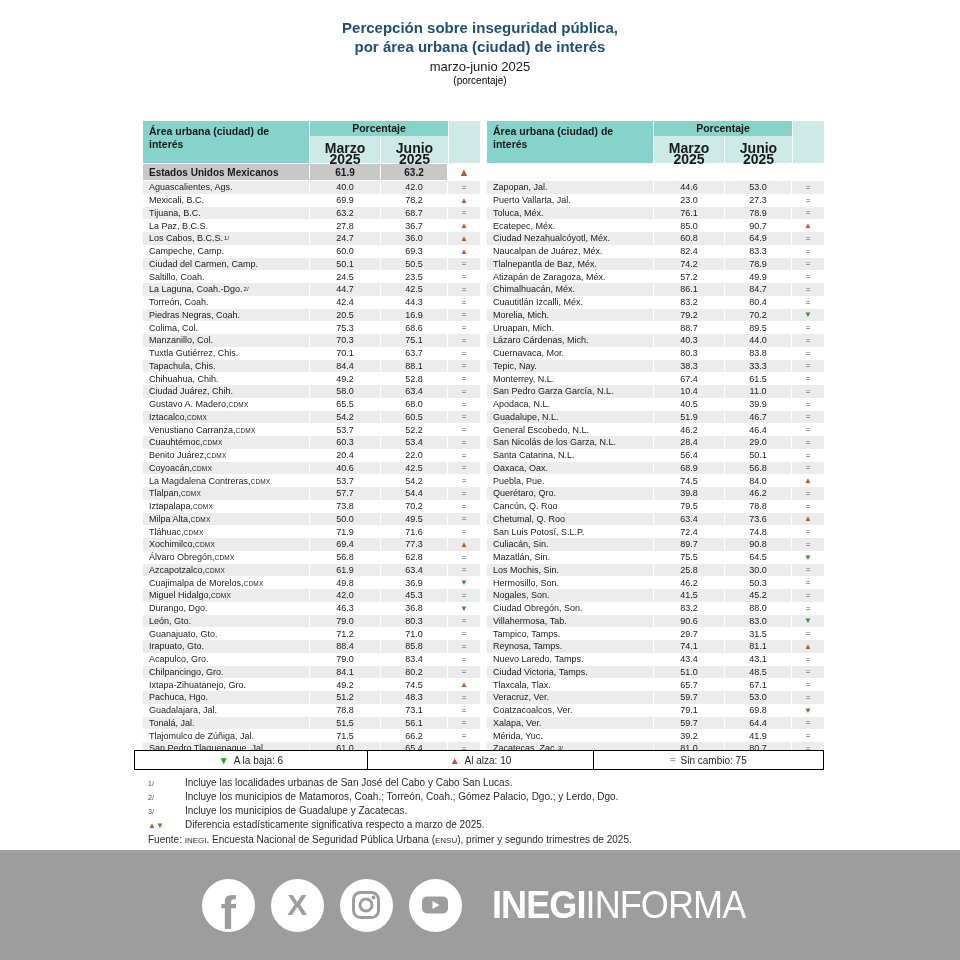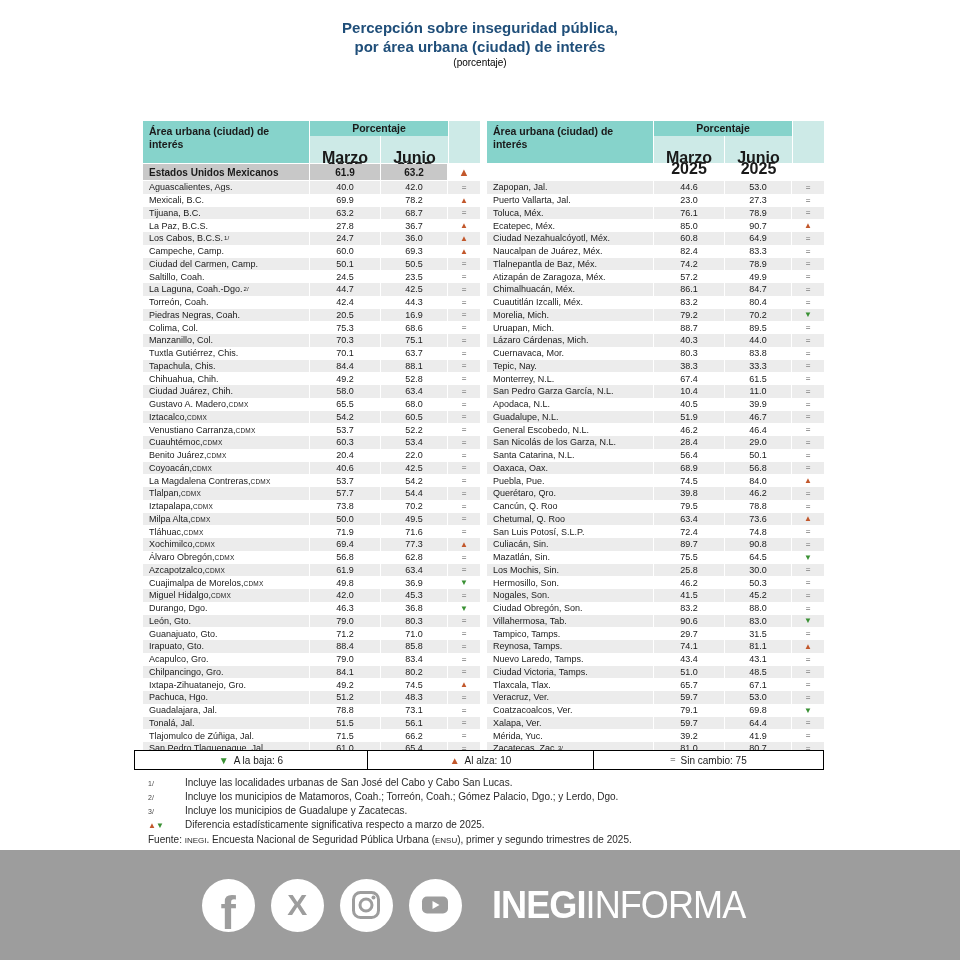--- a/index.html
+++ b/index.html
@@ -17,22 +17,22 @@
   .tbl{position:absolute;top:97px;width:337px;margin-top:24px;}
   .tbl-left{left:143px;}
   .tbl-right{left:487px;}
   .thead{display:flex;height:42px;}
   .h-name{width:167px;background:#86d3cb;border-right:1px solid #fff;box-sizing:border-box;
           font-size:10.5px;font-weight:bold;line-height:13px;padding:4px 4px 0 6px;}
   .h-block{width:138px;display:flex;flex-direction:column;}
   .h-pct{height:15px;background:#86d3cb;text-align:center;font-size:10.5px;font-weight:bold;
          line-height:15px;box-sizing:border-box;}
   .h-months{height:27px;display:flex;}
-  .h-m,.h-j{background:#cdeae7;text-align:center;font-size:16px;font-weight:bold;
-            line-height:11px;padding-top:16px;box-sizing:border-box;}
+  .h-m,.h-j{background:#cdeae7;text-align:center;font-size:14px;font-weight:bold;
+            line-height:11px;padding-top:7px;box-sizing:border-box;}
   .h-m{width:71px;border-right:1px solid #fff;}
   .h-j{width:67px;}
   .h-t{width:32px;background:#cdeae7;border-left:1px solid #fff;box-sizing:border-box;}
 
   .nat-row{display:flex;height:16px;margin:1px 0;align-items:stretch;font-weight:bold;font-size:10px;}
   .nat-row .c{background:#c8c8c8;display:flex;align-items:center;box-sizing:border-box;}
   .nat-row .c-t{background:transparent;justify-content:center;}
 
   .trow{display:flex;height:12.75px;font-size:9px;align-items:stretch;}
   .c{box-sizing:border-box;display:flex;align-items:center;}
@@ -83,20 +83,21 @@
   .brand-light{font-weight:400;}
 </style>
 </head>
 <body>
 
 <div id="page">
 
   <div class="title-block">
     <div class="t-main">Percepción sobre inseguridad pública,</div>
     <div class="t-main">por área urbana (ciudad) de interés</div>
+    <div class="t-sub">marzo-junio 2025</div>
     <div class="t-unit">(porcentaje)</div>
   </div>
 
   <div class="tbl tbl-left">
     <div class="thead">
       <div class="h-name">Área urbana (ciudad) de interés</div>
       <div class="h-block">
         <div class="h-pct">Porcentaje</div>
         <div class="h-months">
           <div class="h-m"><span>Marzo</span><br><span>2025</span></div>

